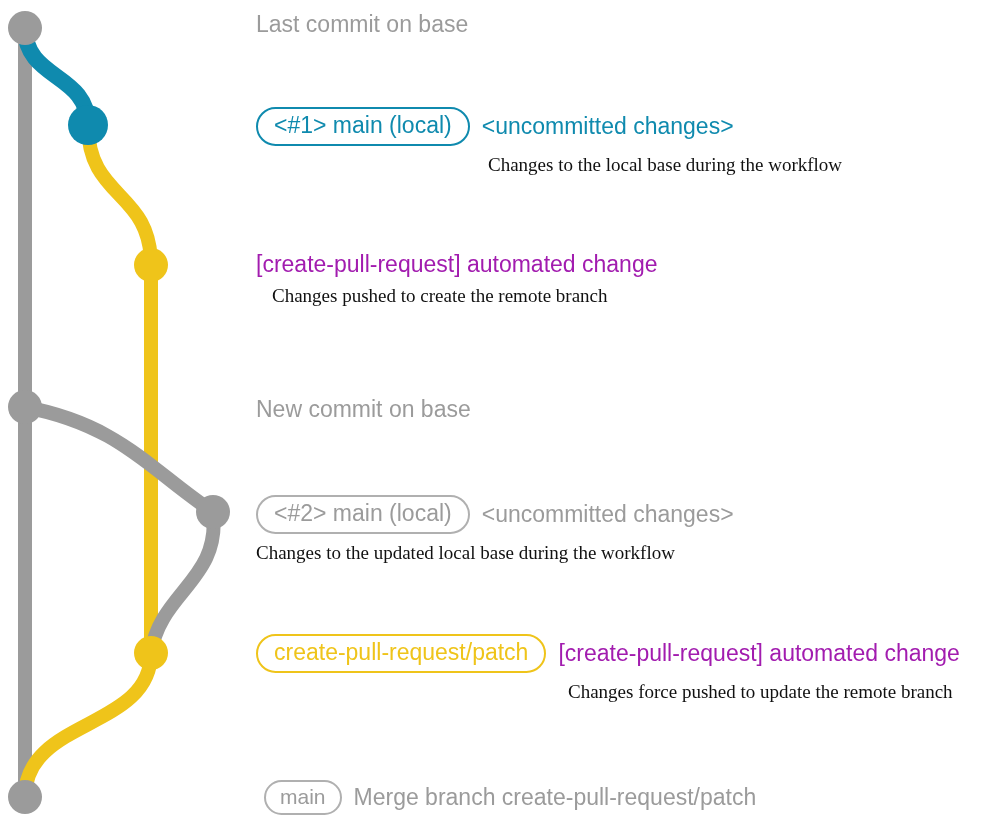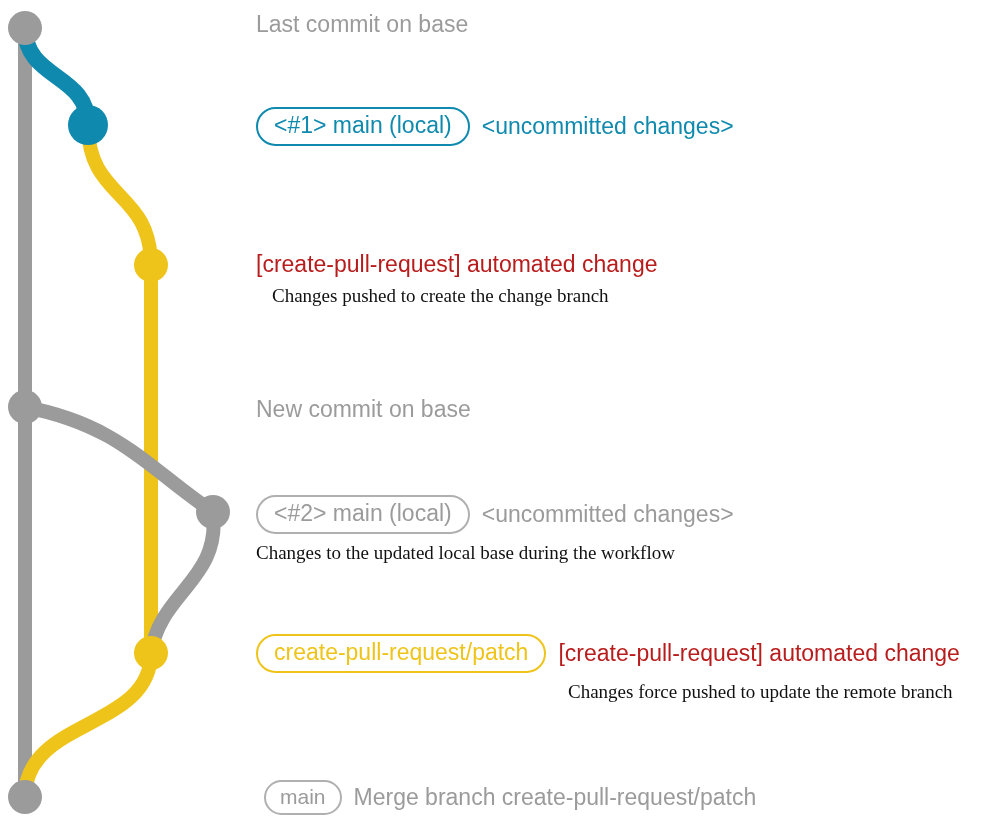--- a/index.html
+++ b/index.html
@@ -55,21 +55,21 @@
   .pill.yellow { border-color: #efc41a; color: #efc41a; }
   .pill.gray   { border-color: #b0b0b0; color: #9b9b9b; }
 
   .headline {
     font-size: 23px;
     line-height: 1.1;
     color: #9b9b9b;
     white-space: nowrap;
   }
   .headline.blue   { color: #0f8aae; }
-  .headline.yellow { color: #b91c1c; }
+  .headline.yellow { color: #a21caf; }
   .headline.gray   { color: #9b9b9b; }
 
   .subtext {
     font-family: "Liberation Serif", serif;
     font-size: 19px;
     line-height: 1.15;
     color: #111111;
     white-space: nowrap;
     margin-top: 8px;
   }
@@ -107,27 +107,28 @@
     <div class="row-line">
       <span class="headline gray">Last commit on base</span>
     </div>
   </div>
 
   <div class="row" style="left:256px; top:107px;justify-content:center;">
     <div class="row-line">
       <span class="pill blue">&lt;#1&gt; main (local)</span>
       <span class="headline blue">&lt;uncommitted changes&gt;</span>
     </div>
+    <div class="subtext" style="margin-left:232px;">Changes to the local base during the workflow</div>
   </div>
 
   <div class="row" style="left:256px; top:252px;">
     <div class="row-line">
       <span class="headline yellow">[create-pull-request] automated change</span>
     </div>
-    <div class="subtext" style="margin-left:16px;">Changes pushed to create the change branch</div>
+    <div class="subtext" style="margin-left:16px;">Changes pushed to create the remote branch</div>
   </div>
 
   <div class="row" style="left:256px; top:397px;">
     <div class="row-line">
       <span class="headline gray">New commit on base</span>
     </div>
   </div>
 
   <div class="row" style="left:256px; top:495px;">
     <div class="row-line">

